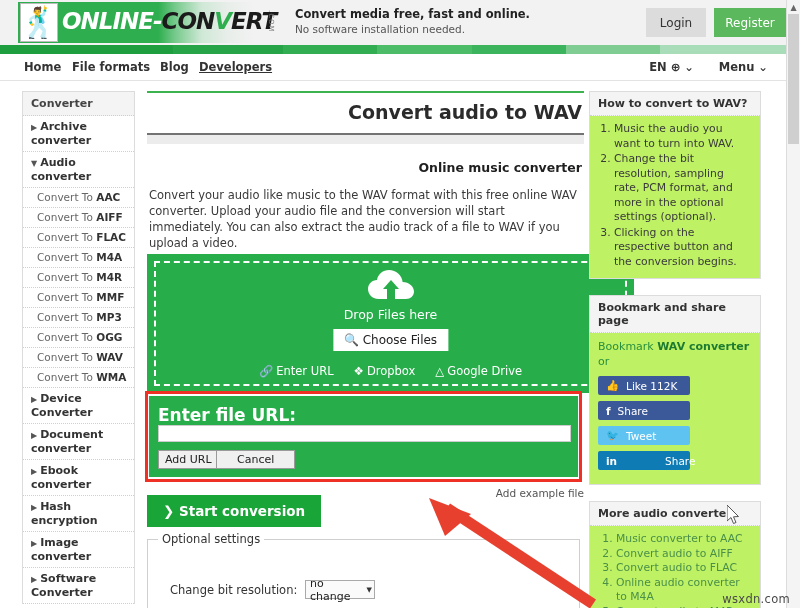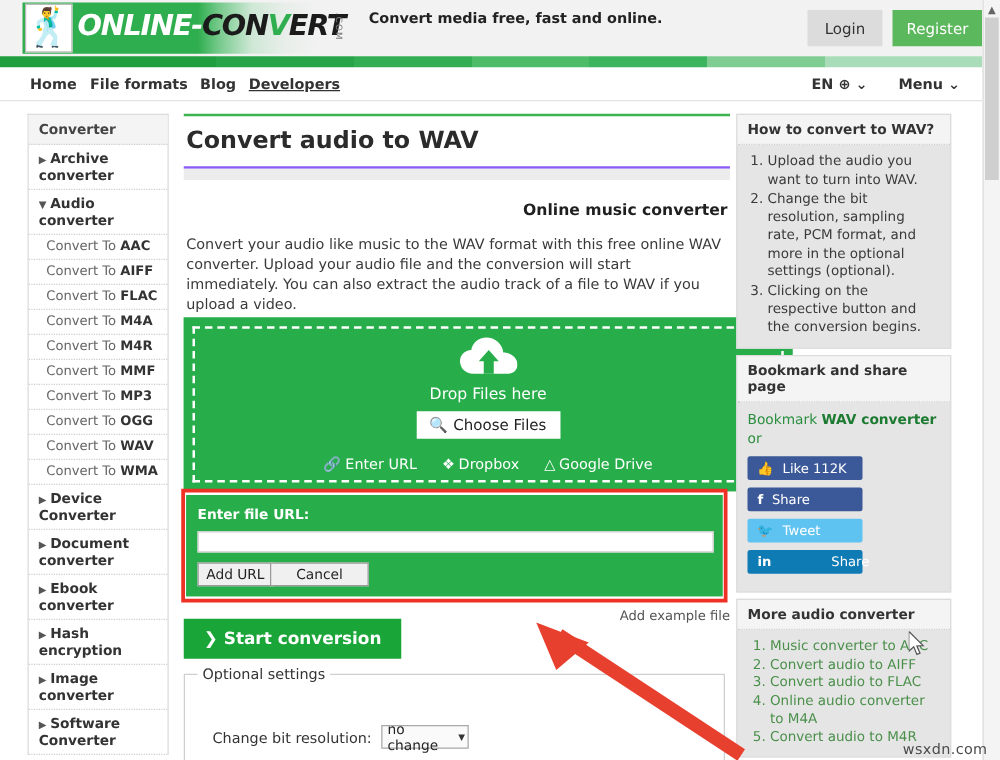--- a/index.html
+++ b/index.html
@@ -114,23 +114,23 @@
     padding:3px 6px 3px 14px;
     font-size:10.5px; color:#666;
     border-bottom:1px dotted #cfcfcf; cursor:pointer;
     line-height:13px; white-space:nowrap;
   }
   .sb-child b { color:#333; }
 
   
   #main { position:absolute; left:147px; top:91px; width:437px; }
   #page-title {
-    border-top:2px solid #3cb34e; border-bottom:2px solid #8b5cf6;
+    border-top:2px solid #3cb34e; border-bottom:2px solid #737373;
     padding:8px 2px 10px 2px;
-    font-size:19px; font-weight:bold; color:#2b2b2b;
+    font-size:19px; font-weight:bold; color:#2b2b2b;text-align:right;
   }
   #title-shadow { height:9px; background:#ececec; }
   #subhead {
     text-align:right; padding:16px 2px 0 0;
     font-size:12.5px; font-weight:bold; color:#1f1f1f;
   }
   #intro {
     padding:12px 2px 0 2px; font-size:11.5px; line-height:16px; color:#3a3a3a;
   }
 
@@ -168,21 +168,21 @@
   #red-highlight {
     position:absolute; left:-2px; top:300px; width:437px; height:91px;
     border:3px solid #ee3124;
   }
   #url-panel {
     position:absolute; left:2px; top:305px; width:429px; height:81px;
     background:#27ae4a; border:1px solid #27ae4a;
   }
   #url-label {
     position:absolute; left:8px; top:8px; color:#ffffff;
-    font-size:11px; font-weight:bold;
+    font-size:17px; font-weight:bold;
   }
   #url-input {
     position:absolute; left:8px; top:28px; width:413px; height:17px;
     border:1px solid #cccccc; background:#ffffff;
     font-family:"DejaVu Sans", sans-serif; font-size:11px;
     padding:0 3px; color:#222;
   }
   #add-url-btn {
     position:absolute; left:8px; top:53px;
     background:#f0f0f0; border:1px solid #9a9a9a; color:#222;
@@ -221,21 +221,21 @@
     width:70px; height:19px; border:1px solid #a9a9a9; background:#fafafa;
     font-family:"DejaVu Sans", sans-serif; font-size:11px; color:#222;
     padding:0 2px 0 4px; position:relative;
     display:flex; align-items:center; justify-content:space-between;
     cursor:pointer;
   }
   .opt-select .caret { font-size:7px; color:#333; }
 
   
   #right-col { position:absolute; left:589px; top:91px; width:172px; }
-  .rbox { border:1px solid #dcdcdc; background:#e5e5e5; margin-bottom:5px; }
+  .rbox { border:1px solid #dcdcdc; background:#bef264; margin-bottom:16px; }
   .rbox-title {
     padding:5px 8px; font-size:11px; font-weight:bold; color:#333;
     background:#f4f4f4; border-bottom:1px dotted #cfcfcf;
   }
   .rbox-body { padding:6px 8px 8px 8px; }
   ol.howto { margin:0 0 0 16px; font-size:10.8px; line-height:14.5px; color:#3a3a3a; }
   ol.howto li { margin-bottom:1px; }
   #bookmark-line { font-size:11px; color:#2a8f3e; line-height:15px; margin-bottom:7px; }
   #bookmark-line b { color:#1d7a31; }
   .share-btn {
@@ -282,20 +282,21 @@
 
 <div id="header">
   <div id="logo-block">
     <div id="logo-icon">
       <span id="logo-person">🕺</span>
     </div>
     <div id="logo-word"><span class="lw-white">ONLINE-</span><span class="lw-dark">CON</span><span class="lw-green">V</span><span class="lw-dark">ERT</span></div>
     <div id="logo-com">.COM</div>
   </div>
   <div id="tagline1">Convert media free, fast and online.</div>
+  <div id="tagline2">No software installation needed.</div>
   <div id="login-btn">Login</div>
   <div id="register-btn">Register</div>
 </div>
 
 <div id="green-strip"></div>
 
 <div id="navbar">
   <div class="nav-item" id="nav-home">Home</div>
   <div class="nav-item" id="nav-fileformats">File formats</div>
   <div class="nav-item" id="nav-blog">Blog</div>
@@ -382,21 +383,21 @@
         </div>
       </div>
   </div>
 </div>
 
 <div id="right-col">
   <div class="rbox">
     <div class="rbox-title">How to convert to WAV?</div>
     <div class="rbox-body">
       <ol class="howto" id="howto-list">
-          <li>Upload the audio you want to turn into WAV.</li>
+          <li>Music the audio you want to turn into WAV.</li>
           <li>Change the bit resolution, sampling rate, PCM format, and more in the optional settings (optional).</li>
           <li>Clicking on the respective button and the conversion begins.</li>
         </ol>
     </div>
   </div>
 
   <div class="rbox">
     <div class="rbox-title">Bookmark and share page</div>
     <div class="rbox-body">
       <div id="bookmark-line">

